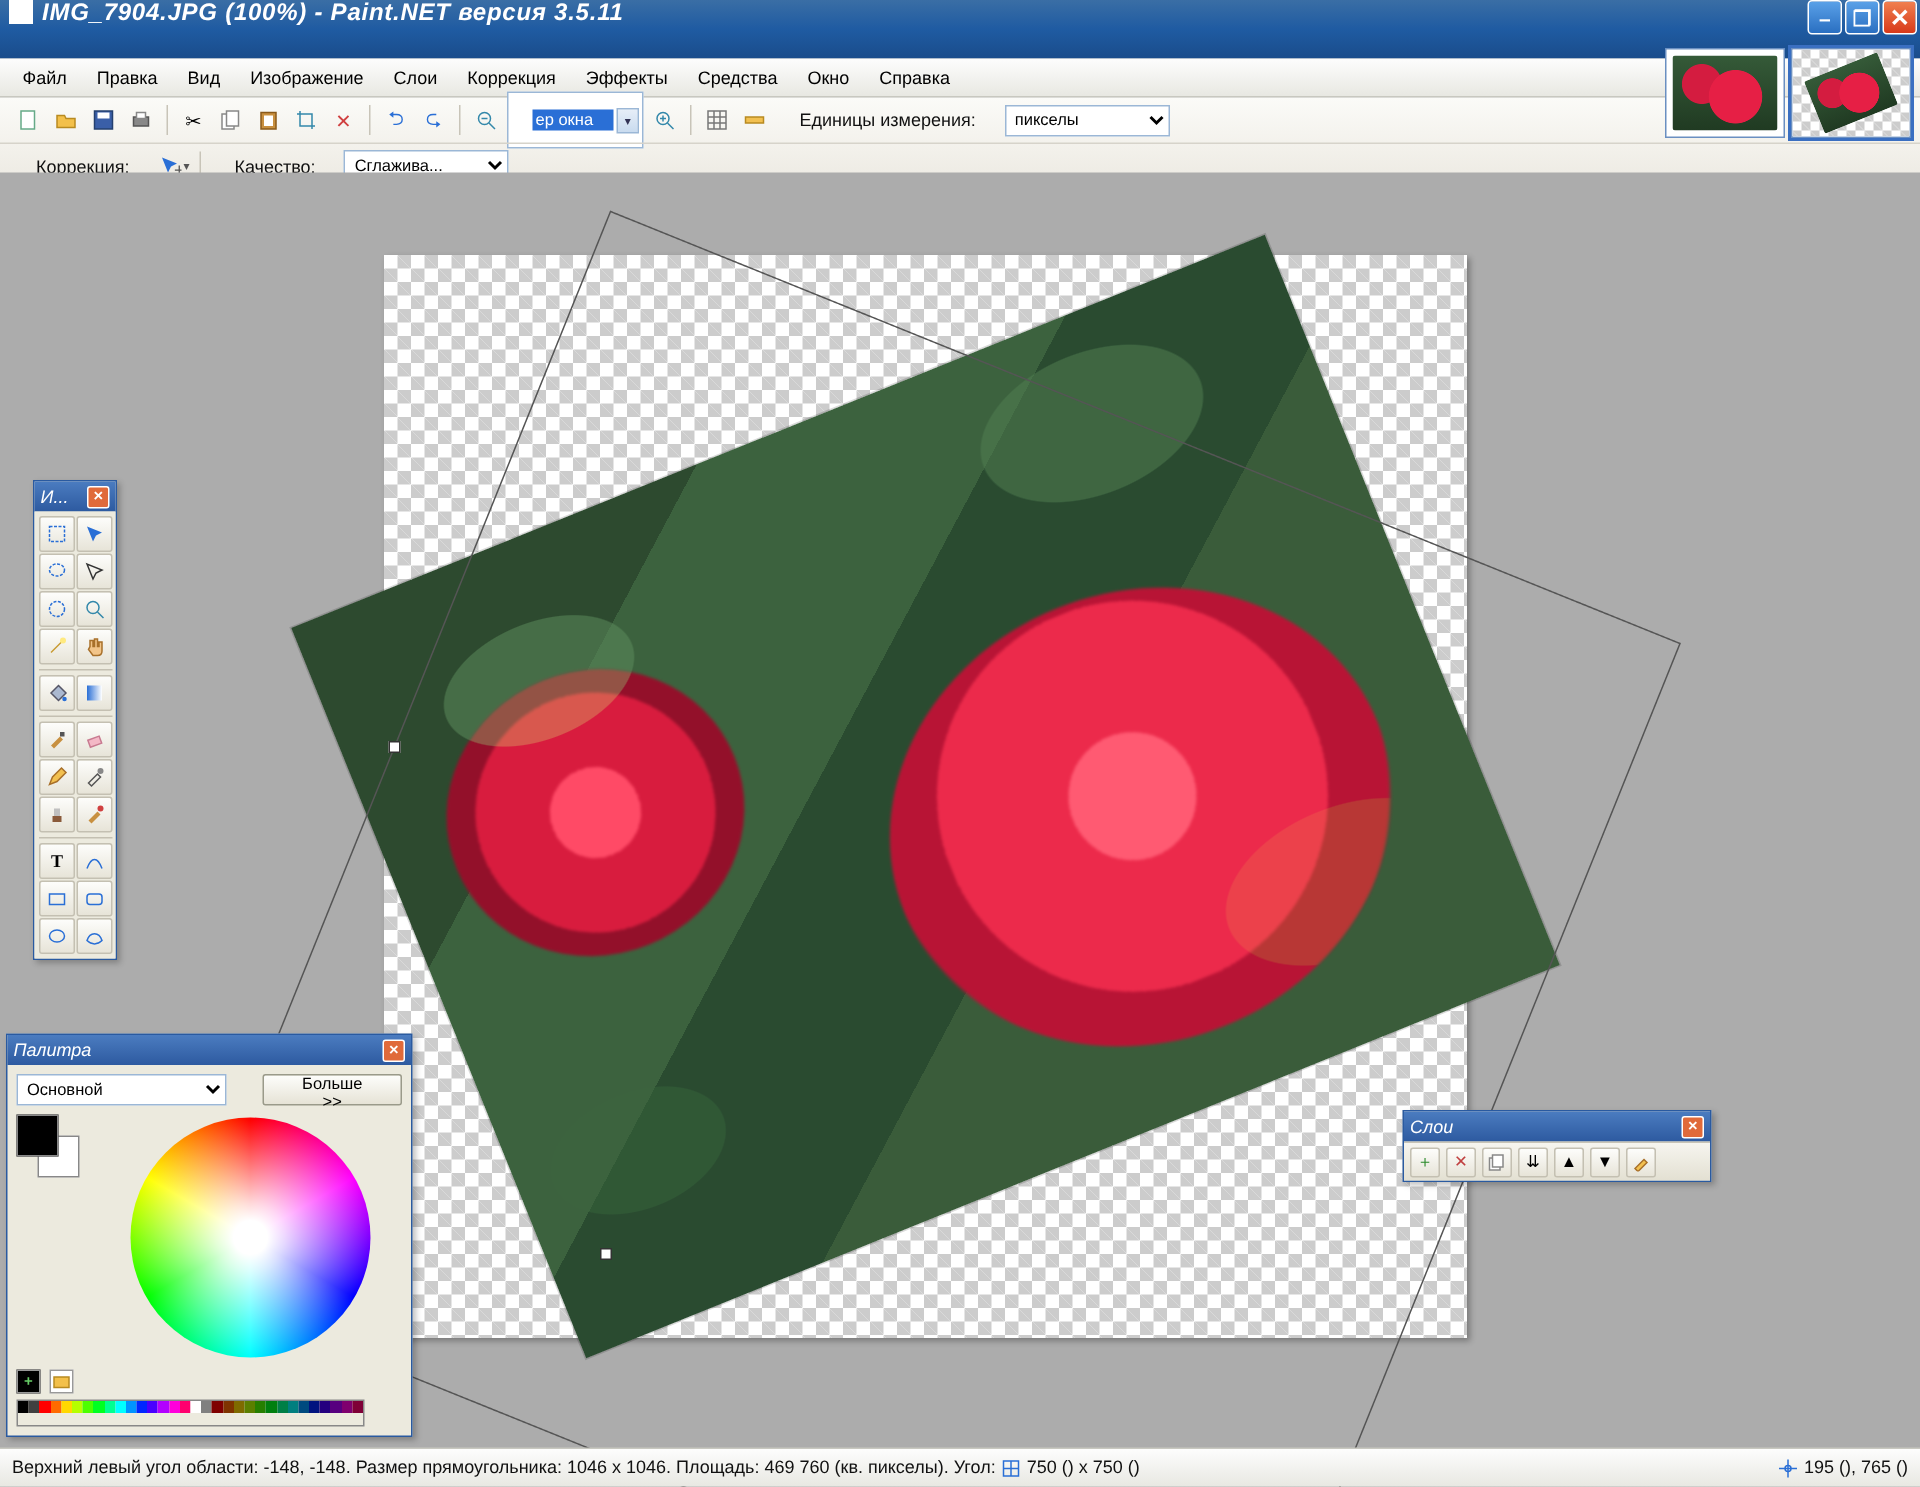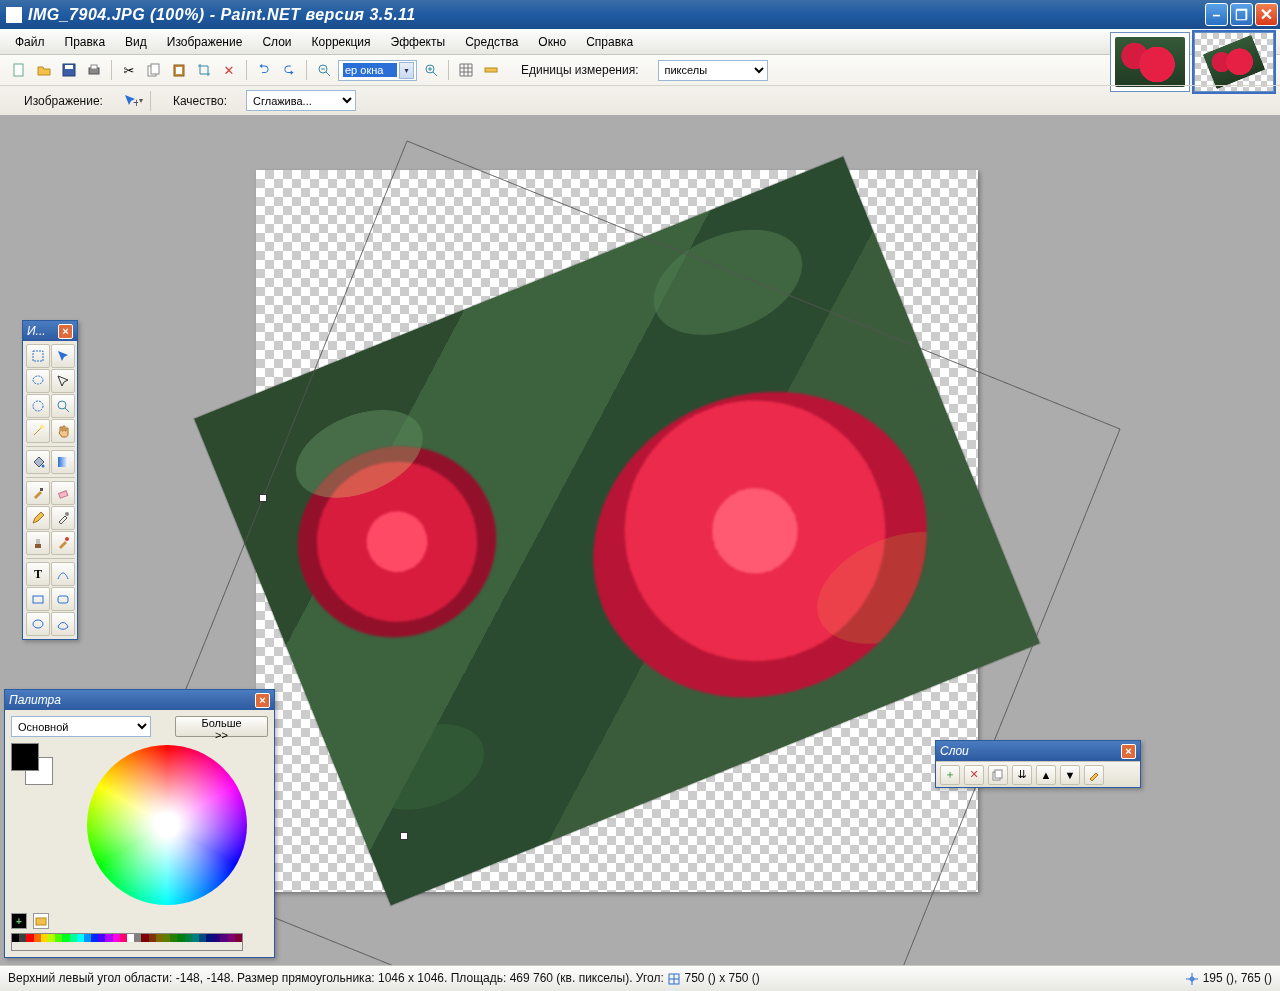--- a/index.html
+++ b/index.html
@@ -1,19 +1,19 @@
 <!DOCTYPE html>
 <html><head>
 <meta charset="utf-8">
 <style>
 * { margin:0; padding:0; box-sizing:border-box; font-family:"Tahoma","Segoe UI",sans-serif; font-size:12px; user-select:none; }
 html,body { width:1280px; height:991px; overflow:hidden; background:#acacac; }
 
 
-.titlebar { height:29px; background:linear-gradient(#3a6ea5 0%,#1f5ba2 50%,#1a4c8b 100%); display:flex; align-items:center; color:#fff; padding-left:6px; }
+.titlebar { height:39px; background:linear-gradient(#3a6ea5 0%,#1f5ba2 50%,#1a4c8b 100%); display:flex; color:#fff; padding-left:6px; }
 .titlebar .appicon { width:16px; height:16px; background:#fff; margin-right:6px; display:inline-block; }
 .titlebar .title { font:bold italic 16px "Comic Sans MS","Trebuchet MS",sans-serif; letter-spacing:.5px; }
 .titlebar .win-btns { margin-left:auto; display:flex; gap:2px; padding-right:2px; }
 .titlebar .wbtn { width:23px; height:23px; border:1px solid #fff; border-radius:3px; display:flex; align-items:center; justify-content:center; font-weight:bold; color:#fff; font-size:14px; }
 .titlebar .wbtn.min,.titlebar .wbtn.max { background:linear-gradient(#5aa1e8,#2a6fc1); }
 .titlebar .wbtn.close { background:linear-gradient(#f08050,#d83a1a); font-size:16px; }
 
 
 .menubar { height:26px; background:linear-gradient(#fdfdfd,#e8e8e2); border-bottom:1px solid #c8c8c0; display:flex; align-items:center; padding:0 6px; gap:2px; }
 .menubar .mitem { padding:3px 9px; color:#000; cursor:default; }
@@ -26,21 +26,21 @@
 .doc-thumbs .thumb .rose { position:absolute; inset:4px; background:radial-gradient(circle at 60% 55%,#e61f45 0 35%,transparent 36%),radial-gradient(circle at 28% 38%,#d41c40 0 22%,transparent 23%),linear-gradient(#355a38,#203a22); border-radius:2px; }
 .doc-thumbs .thumb.active .checker { position:absolute; inset:0; background-image:linear-gradient(45deg,#ccc 25%,transparent 25%,transparent 75%,#ccc 75%),linear-gradient(45deg,#ccc 25%,transparent 25%,transparent 75%,#ccc 75%); background-size:12px 12px; background-position:0 0,6px 6px; background-color:#fff; }
 .doc-thumbs .thumb.active .rose { transform:rotate(-22deg) scale(.75); }
 
 
 .toolbars { background:linear-gradient(#fbfbf8,#ece9e1); border-bottom:1px solid #c8c8c0; }
 .tb-row { height:30px; display:flex; align-items:center; padding:0 8px; gap:3px; position:relative; }
 .tb-row + .tb-row { border-top:1px solid #d6d3ca; }
 .tbtn { width:22px; height:22px; display:flex; align-items:center; justify-content:center; border:1px solid transparent; border-radius:2px; cursor:default; font-size:13px; }
 .sep { width:1px; height:20px; background:#c8c4b8; margin:0 3px; }
-.combo { height:21px; border:1px solid #9bb7d6; background:#fff; display:inline-flex; align-items:center; padding:0 2px 0 4px; font-size:11px; }
+.combo { height:38px; border:1px solid #9bb7d6; background:#fff; display:inline-flex; align-items:center; padding:0 2px 0 16px; font-size:11px; }
 .combo.highlight input { background:#2a6fd6; color:#fff; border:none; width:54px; font-size:11px; padding:1px 2px; }
 .combo .cbtn { width:15px; height:17px; background:linear-gradient(#e7eef8,#c9dbef); border:1px solid #9bb7d6; margin-left:2px; display:flex; align-items:center; justify-content:center; font-size:8px; color:#335; }
 .lbl { font-size:12px; color:#111; margin:0 16px; }
 select.plain { height:21px; border:1px solid #9bb7d6; background:#fff; font-size:11px; padding:1px 2px; }
 
 
 .workarea { position:absolute; left:0; right:0; top:115px; bottom:26px; background:#acacac; }
 .canvas { position:absolute; left:256px; top:55px; width:722px; height:722px; background-image:linear-gradient(45deg,#ccc 25%,transparent 25%,transparent 75%,#ccc 75%),linear-gradient(45deg,#ccc 25%,transparent 25%,transparent 75%,#ccc 75%); background-size:18px 18px; background-position:0 0,9px 9px; background-color:#fff; box-shadow:2px 2px 4px rgba(0,0,0,.3); overflow:visible; }
 .canvas .photo { position:absolute; left:50%; top:50%; width:700px; height:525px; transform:translate(-50%,-50%) rotate(-22deg); background:linear-gradient(140deg,#2d4a2f 0 22%,#3c623e 22% 42%,#2a4b30 42% 60%,#3a5c3a 60% 100%); overflow:hidden; box-shadow:0 0 0 1px rgba(0,0,0,.15); }
 .canvas .photo::before { content:""; position:absolute; left:44%; top:34%; width:340px; height:300px; background:radial-gradient(circle at 50% 45%,#ff5a72 0 18%,#ec2a4b 18% 55%,#b81435 55% 72%,transparent 73%); border-radius:50%; filter:blur(1px); }
@@ -221,21 +221,21 @@
           <rect x="1" y="5" width="12" height="4" fill="#f2c050" stroke="#b88a20"></rect>
         </svg>
       </span>
     <span class="lbl">Единицы измерения:</span>
     <select class="plain" style="width:110px">
       <option>пикселы</option>
     </select>
   </div>
 
   <div class="tb-row">
-    <span class="lbl">Изображение:</span>
+    <span class="lbl">Коррекция:</span>
     <span class="tbtn">
         <svg width="16" height="16">
           <path d="M2 2l4 10 2-4 4-2z" fill="#2a6fd6"></path>
           <text x="10" y="14" font-size="8" fill="#555">+</text>
         </svg>
         <span style="font-size:8px;margin-left:1px;color:#555">▾</span>
       </span>
     <span class="sep"></span>
     <span class="lbl">Качество:</span>
     <select class="plain" style="width:110px">

